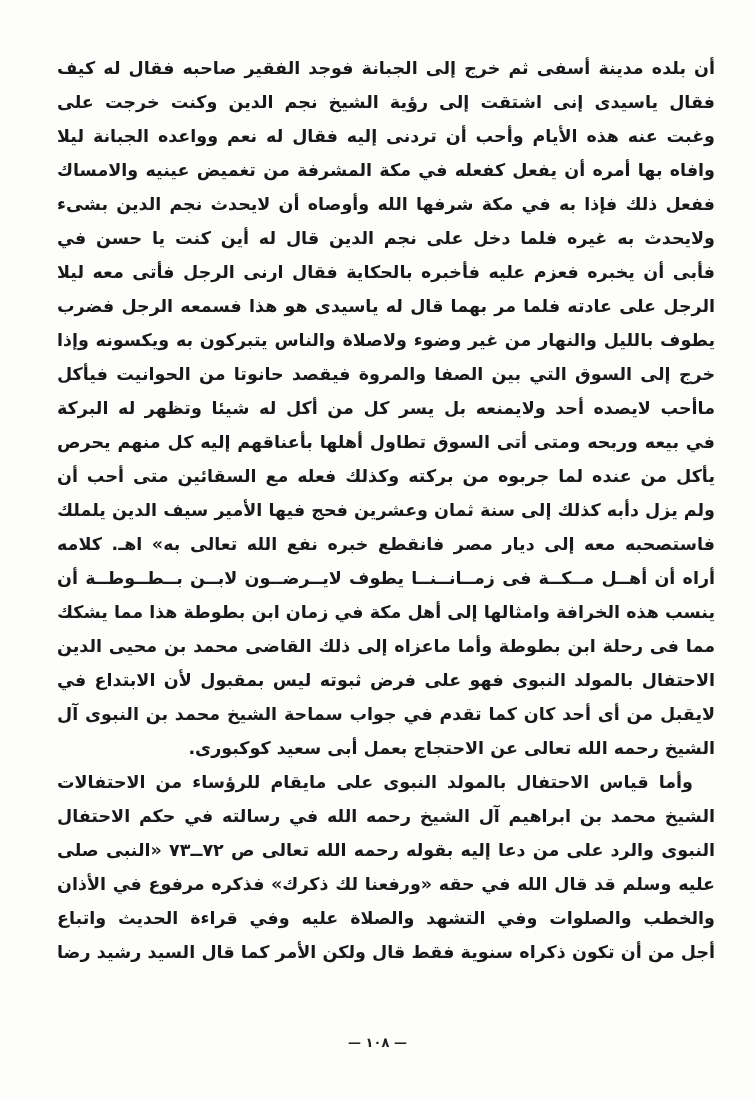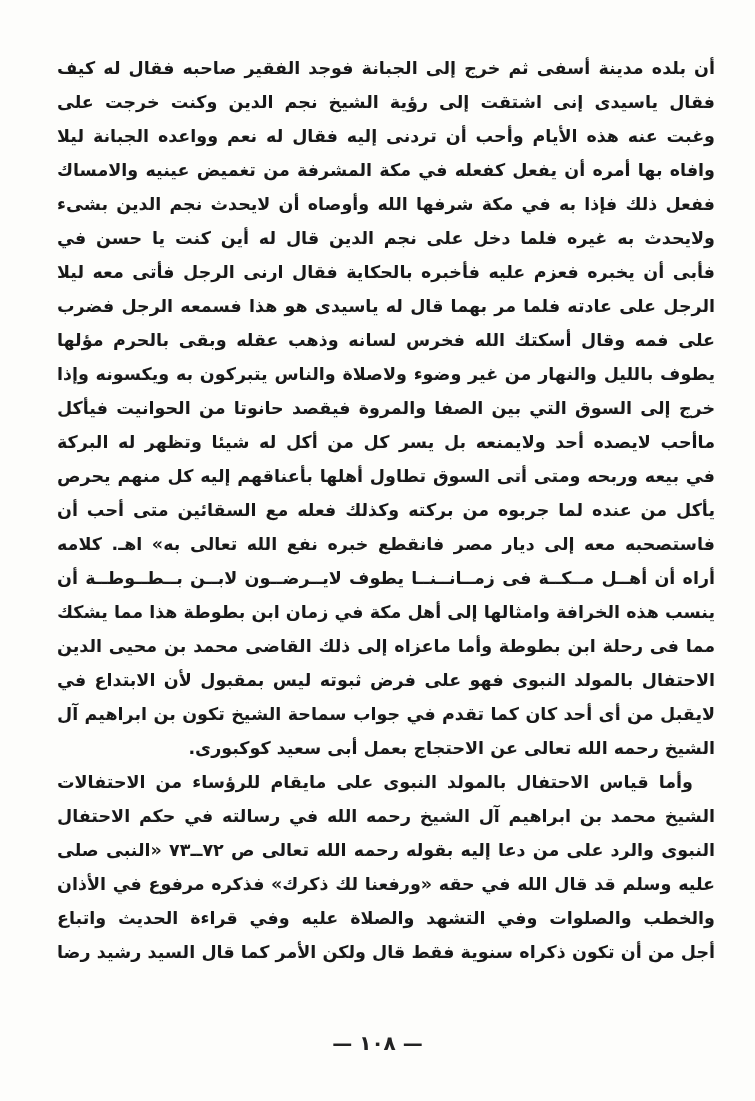--- a/index.html
+++ b/index.html
@@ -44,51 +44,51 @@
   }
   .page-number {
     position: absolute;
     top: 1026px;
     left: 0;
     width: 100%;
     height: 34px;
     line-height: 34px;
     text-align: center;
     direction: rtl;
-    font-size: 20px;
+    font-size: 13px;
     font-weight: 700;
     color: #222222;
     letter-spacing: 2px;
   }
 </style>
 </head>
 <body>
 
 <div class="page">
   <div class="text-block">
     <div class="line">أن بلده مدينة أسفى ثم خرج إلى الجبانة فوجد الفقير صاحبه فقال له كيف أنت</div>
     <div class="line">فقال ياسيدى إنى اشتقت إلى رؤية الشيخ نجم الدين وكنت خرجت على عادتى</div>
     <div class="line">وغبت عنه هذه الأيام وأحب أن تردنى إليه فقال له نعم وواعده الجبانة ليلا فلما</div>
     <div class="line">وافاه بها أمره أن يفعل كفعله في مكة المشرفة من تغميض عينيه والامساك بذيله</div>
     <div class="line">ففعل ذلك فإذا به في مكة شرفها الله وأوصاه أن لايحدث نجم الدين بشىء مما جرى</div>
     <div class="line">ولايحدث به غيره فلما دخل على نجم الدين قال له أين كنت يا حسن في غيبتك</div>
     <div class="line">فأبى أن يخبره فعزم عليه فأخبره بالحكاية فقال ارنى الرجل فأتى معه ليلا واتى</div>
     <div class="line">الرجل على عادته فلما مر بهما قال له ياسيدى هو هذا فسمعه الرجل فضرب بيده</div>
-    <div class="line">على فمه وقال أسكتك الله فخرس لسانه وذهب عقله وبقى بالحرم مؤلها</div>
     <div class="line">يطوف بالليل والنهار من غير وضوء ولاصلاة والناس يتبركون به ويكسونه وإذا جاع</div>
     <div class="line">خرج إلى السوق التي بين الصفا والمروة فيقصد حانوتا من الحوانيت فيأكل منها</div>
     <div class="line">ماأحب لايصده أحد ولايمنعه بل يسر كل من أكل له شيئا وتظهر له البركة والنماء</div>
     <div class="line">في بيعه وربحه ومتى أتى السوق تطاول أهلها بأعناقهم إليه كل منهم يحرص على أن</div>
     <div class="line">يأكل من عنده لما جربوه من بركته وكذلك فعله مع السقائين متى أحب أن يشرب</div>
+    <div class="line">ولم يزل دأبه كذلك إلى سنة ثمان وعشرين فحج فيها الأمير سيف الدين يلملك</div>
     <div class="line">فاستصحبه معه إلى ديار مصر فانقطع خبره نفع الله تعالى به» اهـ. كلامه والذى</div>
     <div class="line">أراه أن أهــل مــكــة فى زمــانــنــا يطوف لايــرضــون لابــن بــطــوطــة أن</div>
     <div class="line">ينسب هذه الخرافة وامثالها إلى أهل مكة في زمان ابن بطوطة هذا مما يشكك فى كثير</div>
     <div class="line">مما فى رحلة ابن بطوطة وأما ماعزاه إلى ذلك القاضى محمد بن محيى الدين الطبرى من</div>
     <div class="line">الاحتفال بالمولد النبوى فهو على فرض ثبوته ليس بمقبول لأن الابتداع في الدين</div>
-    <div class="line">لايقبل من أى أحد كان كما تقدم في جواب سماحة الشيخ تكون بن ابراهيم آل</div>
+    <div class="line">لايقبل من أى أحد كان كما تقدم في جواب سماحة الشيخ محمد بن النبوى آل</div>
     <div class="line para-end">الشيخ رحمه الله تعالى عن الاحتجاج بعمل أبى سعيد كوكبورى.</div>
     <div class="line para-start">وأما قياس الاحتفال بالمولد النبوى على مايقام للرؤساء من الاحتفالات إحياءً</div>
     <div class="line">الشيخ محمد بن ابراهيم آل الشيخ رحمه الله في رسالته في حكم الاحتفال بالمولد</div>
     <div class="line">النبوى والرد على من دعا إليه بقوله رحمه الله تعالى ص ٧٢ــ٧٣ «النبى صلى الله</div>
     <div class="line">عليه وسلم قد قال الله في حقه «ورفعنا لك ذكرك» فذكره مرفوع في الأذان والاقامة</div>
     <div class="line">والخطب والصلوات وفي التشهد والصلاة عليه وفي قراءة الحديث واتباع ماجاء به فهو</div>
     <div class="line">أجل من أن تكون ذكراه سنوية فقط قال ولكن الأمر كما قال السيد رشيد رضا في</div>
   </div>
   <div class="page-number">— ١٠٨ —</div>
 </div>

